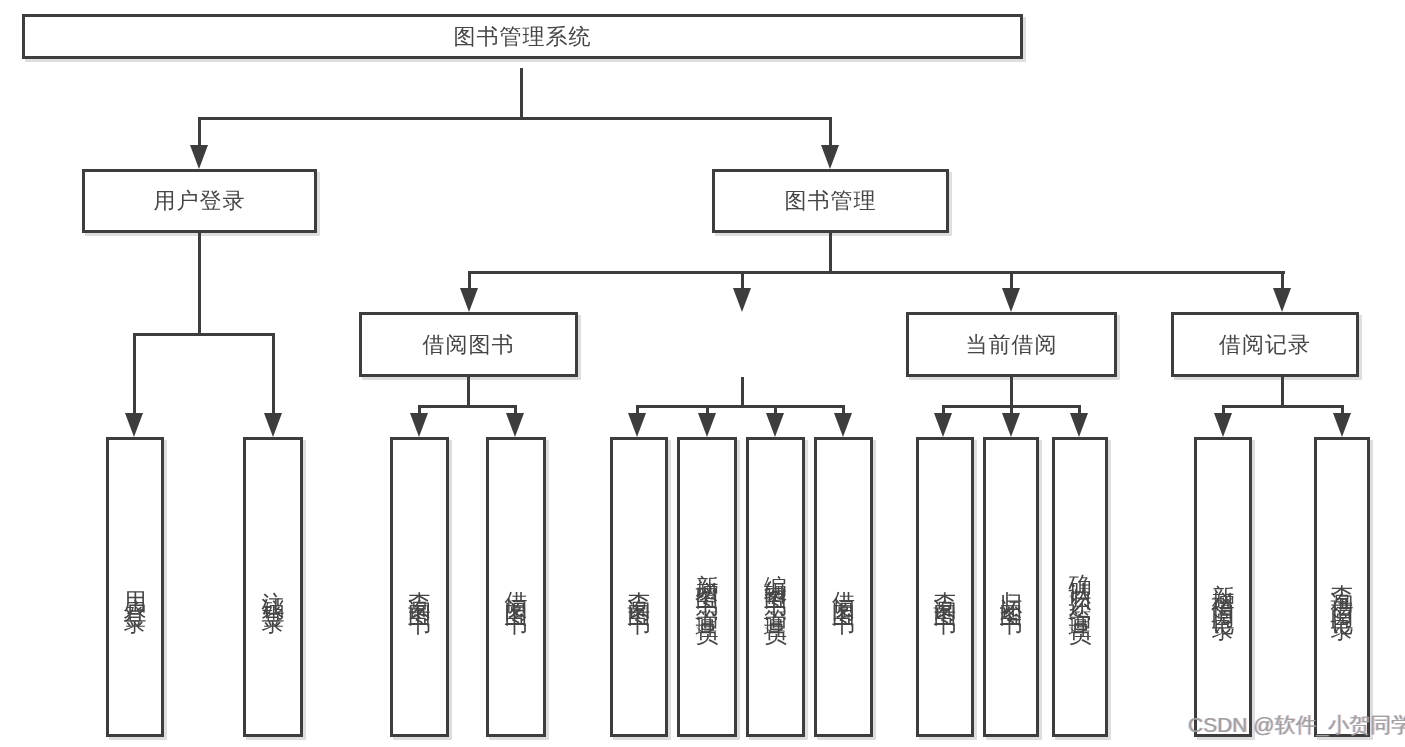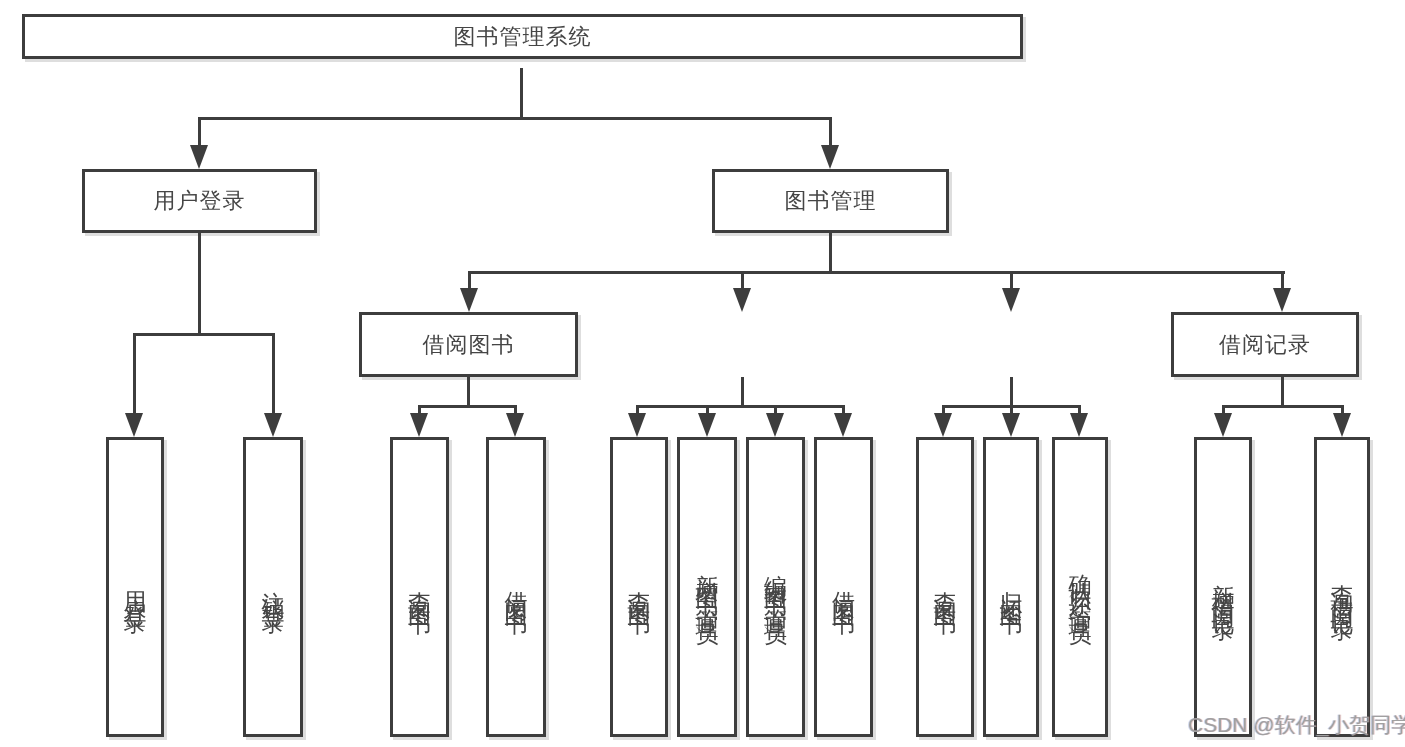--- a/index.html
+++ b/index.html
@@ -89,20 +89,23 @@
   <div class="vline" style="left:741px;top:271px;height:19px;"></div>
   <div class="tri" style="left:733px;top:288px;"></div>
   <div class="vline" style="left:1010px;top:271px;height:19px;"></div>
   <div class="tri" style="left:1002px;top:288px;"></div>
   <div class="vline" style="left:1281px;top:271px;height:19px;"></div>
   <div class="tri" style="left:1273px;top:288px;"></div>
 
   <div class="box" style="left:359px;top:312px;width:219px;height:65px;">
     <span class="hlabel">借阅图书</span>
   </div>
+  <div class="box" style="left:906px;top:312px;width:211px;height:65px;">
+    <span class="hlabel">当前借阅</span>
+  </div>
   <div class="box" style="left:1171px;top:312px;width:188px;height:65px;">
     <span class="hlabel">借阅记录</span>
   </div>
 
   <div class="vline" style="left:467px;top:377px;height:31px;"></div>
   <div class="hline" style="left:418px;top:405px;width:98px;"></div>
   <div class="vline" style="left:418px;top:405px;height:14px;"></div>
   <div class="tri" style="left:410px;top:413px;"></div>
   <div class="vline" style="left:514px;top:405px;height:14px;"></div>
   <div class="tri" style="left:506px;top:413px;"></div>

